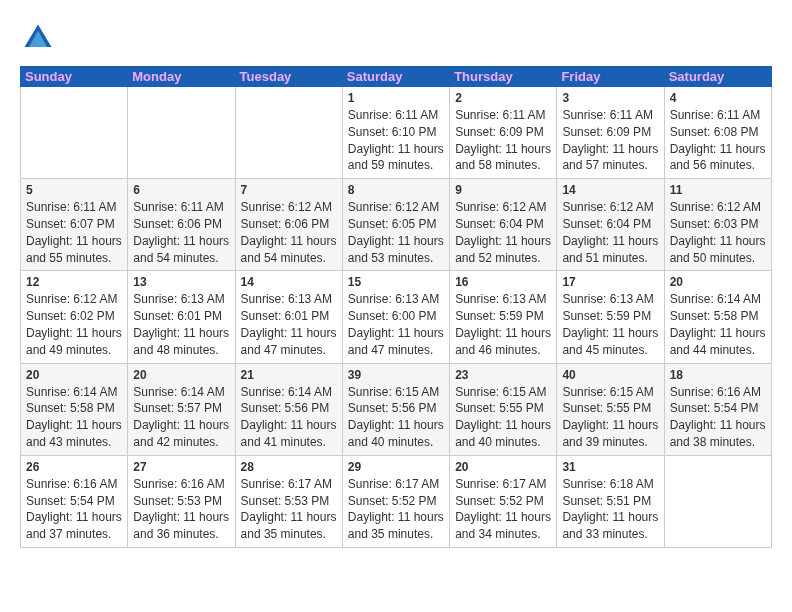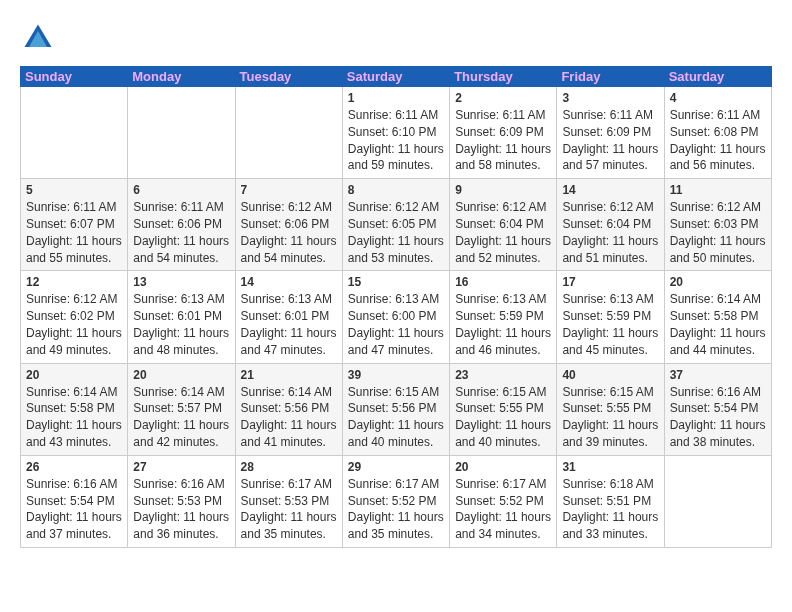--- a/index.html
+++ b/index.html
@@ -224,21 +224,21 @@
         </td>
         <td>
           <div class="day-num">23</div>
           <div class="day-info">Sunrise: 6:15 AM<br>Sunset: 5:55 PM<br>Daylight: 11 hours<br>and 40 minutes.</div>
         </td>
         <td>
           <div class="day-num">40</div>
           <div class="day-info">Sunrise: 6:15 AM<br>Sunset: 5:55 PM<br>Daylight: 11 hours<br>and 39 minutes.</div>
         </td>
         <td>
-          <div class="day-num">37</div>
+          <div class="day-num">18</div>
           <div class="day-info">Sunrise: 6:16 AM<br>Sunset: 5:54 PM<br>Daylight: 11 hours<br>and 38 minutes.</div>
         </td>
       </tr>
       <tr>
         <td>
           <div class="day-num">26</div>
           <div class="day-info">Sunrise: 6:16 AM<br>Sunset: 5:54 PM<br>Daylight: 11 hours<br>and 37 minutes.</div>
         </td>
         <td>
           <div class="day-num">27</div>

